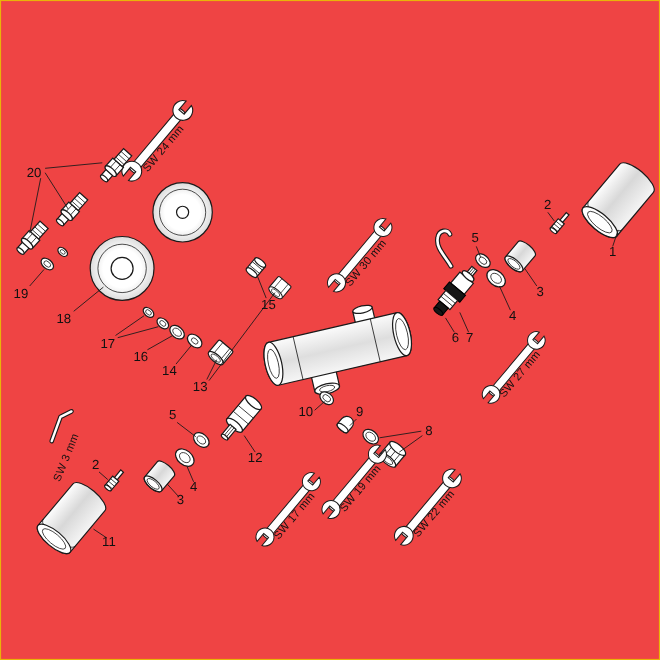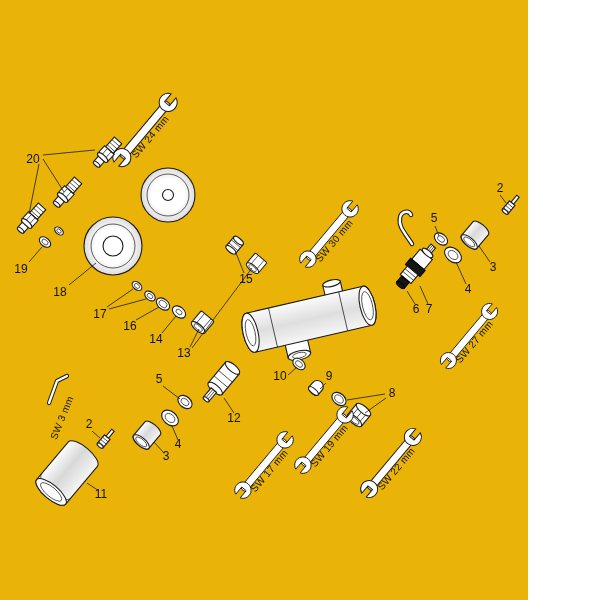--- a/index.html
+++ b/index.html
@@ -1,16 +1,16 @@
 <!DOCTYPE html>
 <html><head>
 <meta charset="utf-8">
 <style>
   html,body{margin:0;padding:0;background:#fff;}
-  .stage{width:528px;height:600px;position:relative;background:#eab308;box-sizing:border-box;border:3px solid #eab308;overflow:hidden;}
+  .stage{width:600px;height:600px;position:relative;background:#ef4444;box-sizing:border-box;border:1px solid #eab308;overflow:hidden;}
   svg{display:block;}
   .o   {fill:#ffffff;stroke:#1a1a1a;stroke-width:1.1;}
   .thin{stroke-width:0.7;}
   .d   {stroke:#1a1a1a;stroke-width:0.7;fill:none;}
   .blk {fill:#161616;stroke:#000;stroke-width:1;}
   .met {fill:url(#gradV);stroke:#1a1a1a;stroke-width:1.1;}
   .hg  {fill:url(#gradH);stroke:#1a1a1a;stroke-width:1.1;}
   .rg  {fill:url(#gradR);stroke:#1a1a1a;stroke-width:1.1;}
   .leader{stroke:#1a1a1a;stroke-width:0.8;fill:none;}
   .num{font-family:"Liberation Sans",sans-serif;font-size:12px;fill:#111;text-anchor:middle;}

